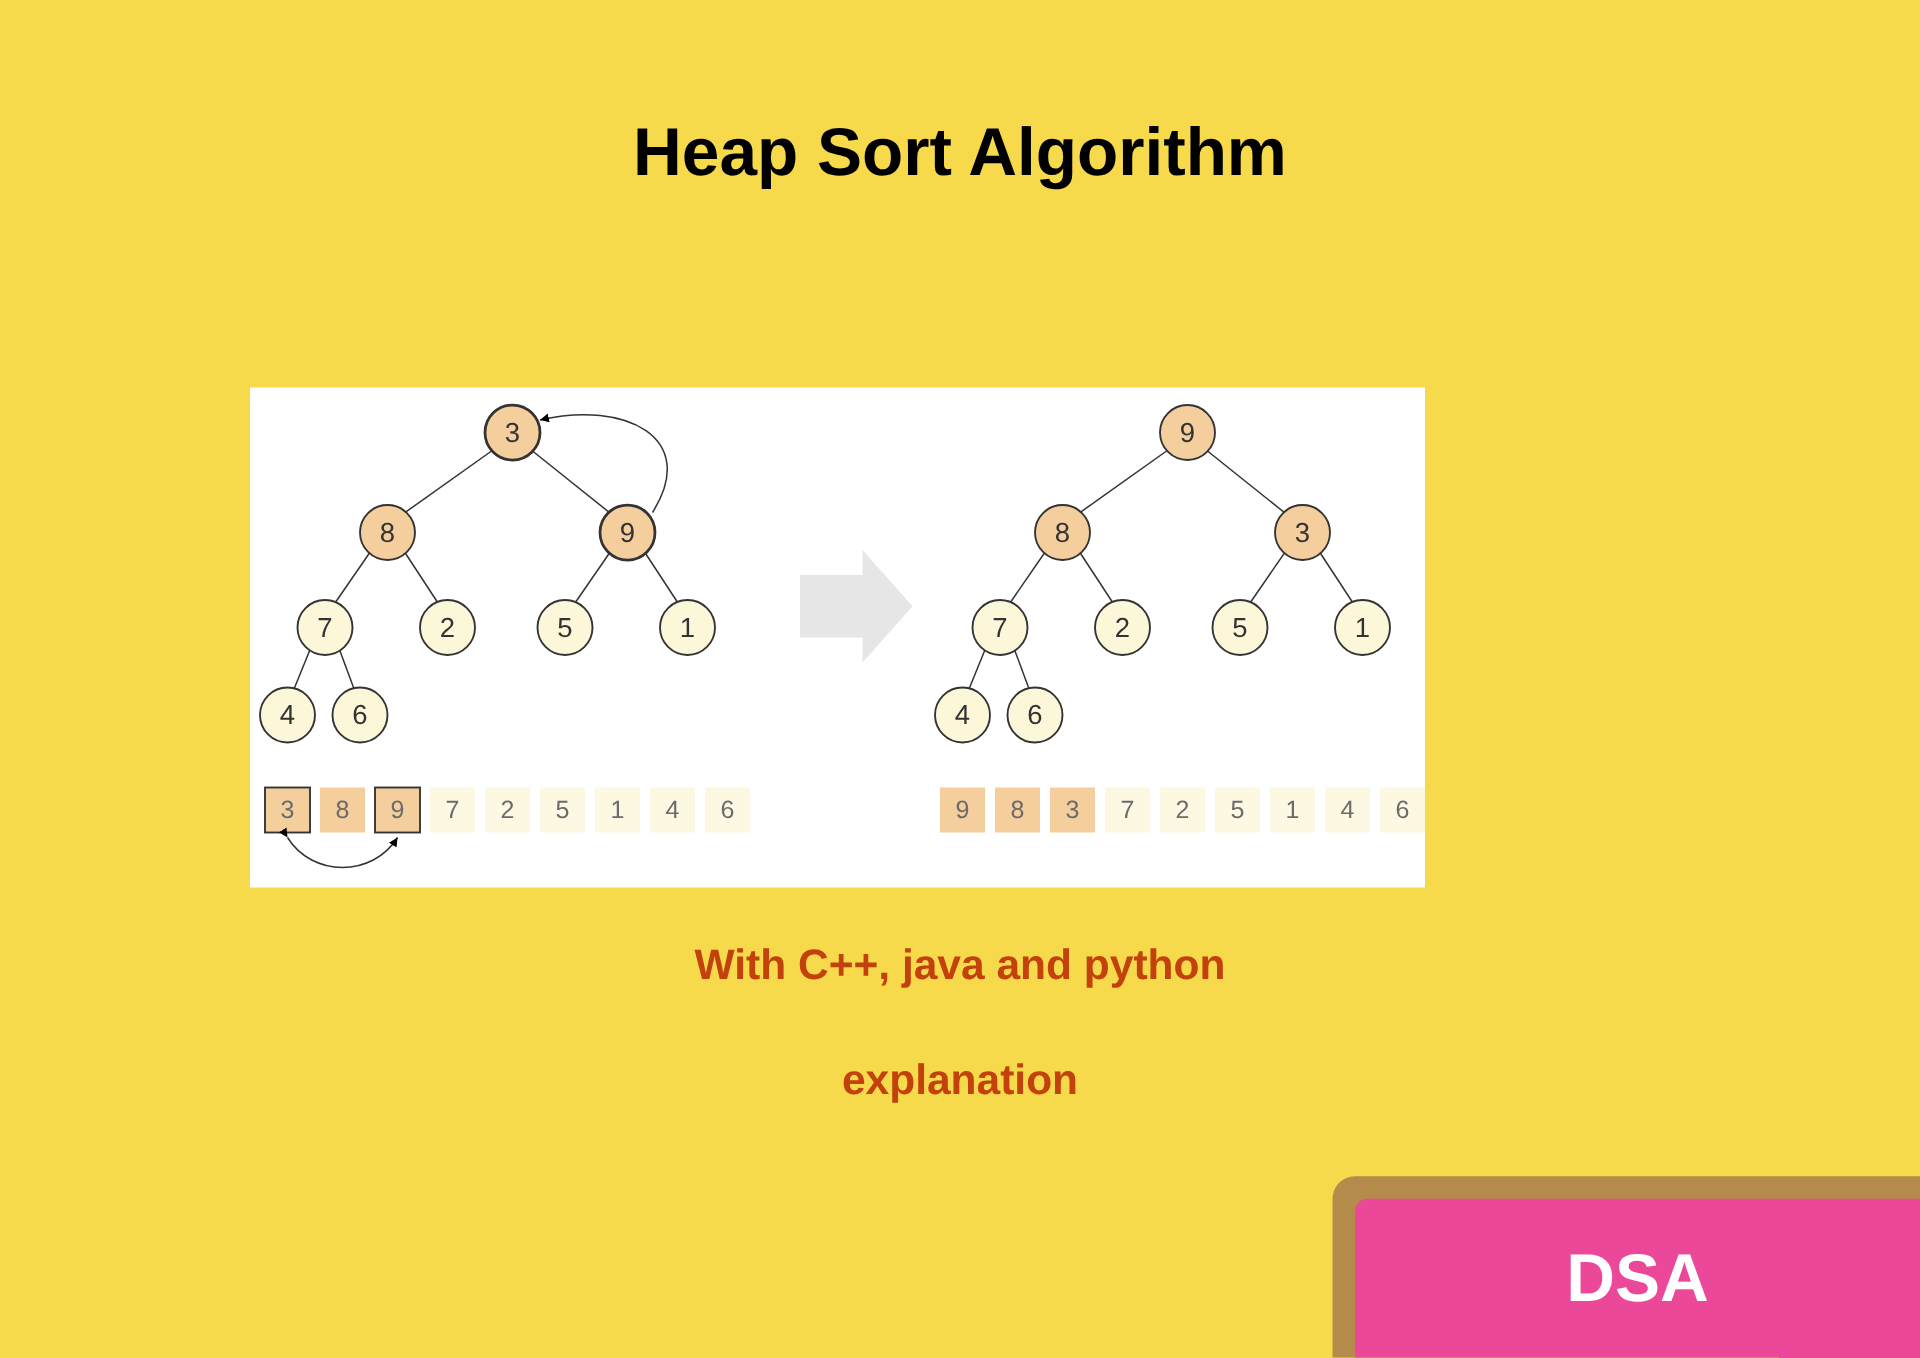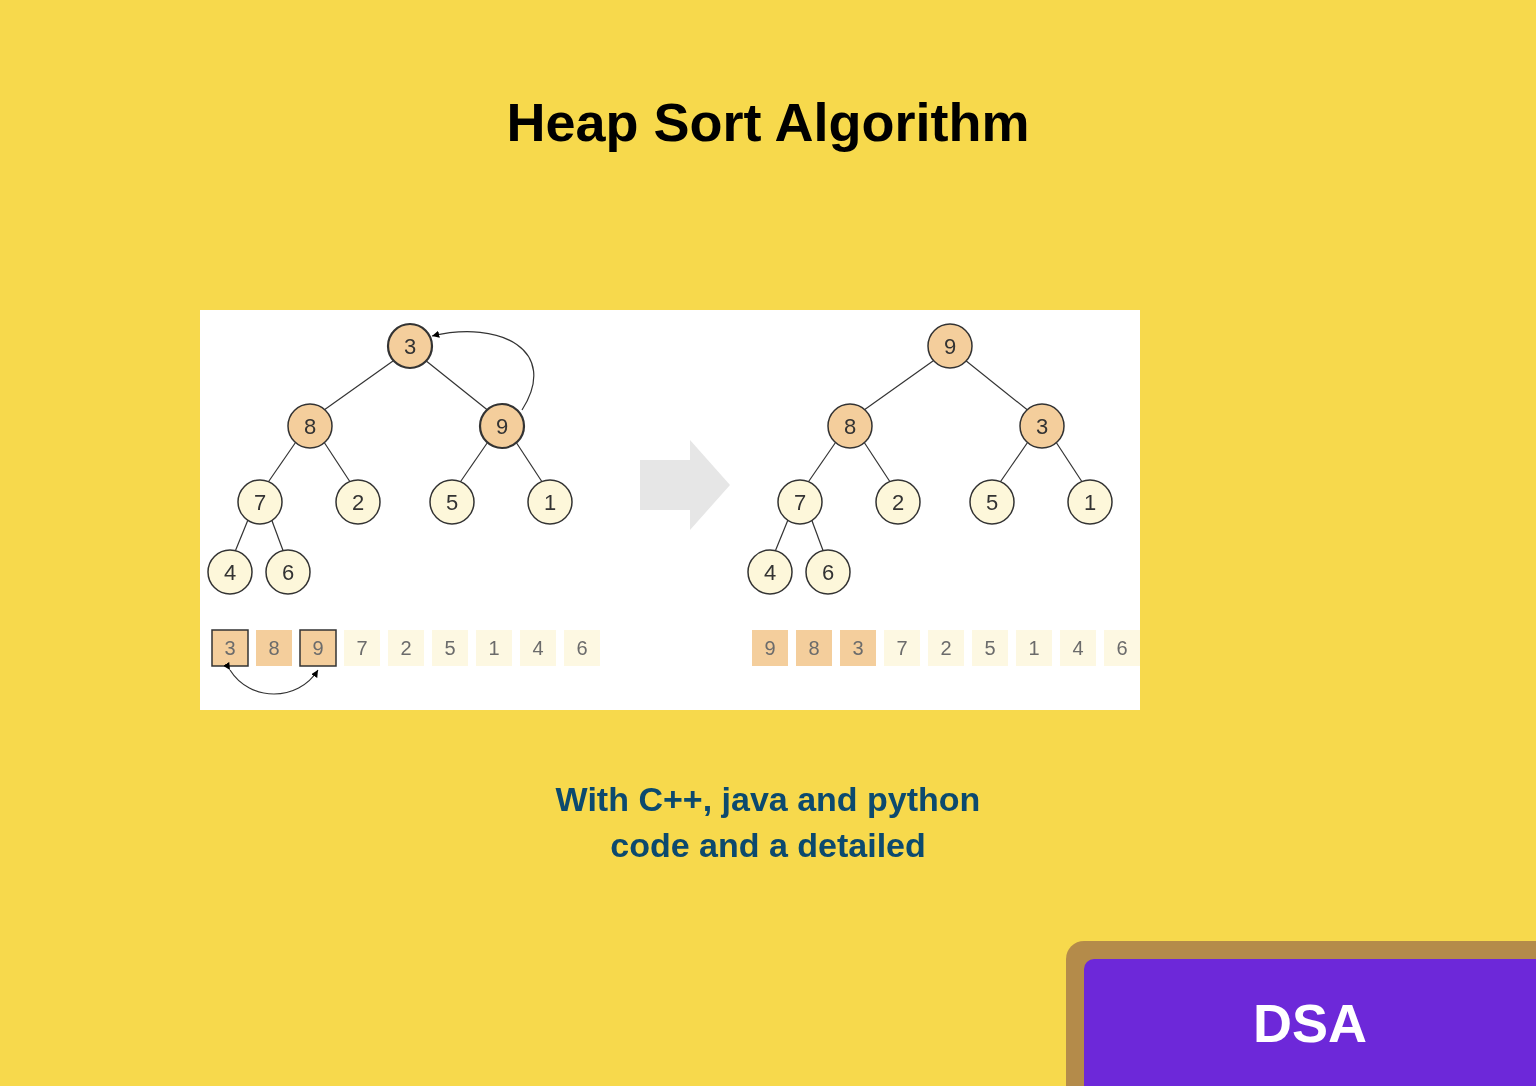--- a/index.html
+++ b/index.html
@@ -24,46 +24,46 @@
   .diagram-panel {
     position: absolute;
     top: 310px;
     left: 200px;
     width: 940px;
     height: 400px;
     background: #fff;
   }
   .subtitle {
     position: absolute;
-    top: 777px;
+    top: 750px;
     left: 0;
     width: 100%;
     text-align: center;
     font-size: 34px;
     font-weight: 800;
-    color: #0c4a6e;
+    color: #c2410c;
     line-height: 1.35;
   }
   .board {
     position: absolute;
     bottom: 0;
     right: 0;
     width: 470px;
     height: 145px;
   }
   .board-frame {
     position: absolute;
     top: 0; left: 0; right: 0; bottom: 0;
     background: #b48b4a;
     border-radius: 18px 0 0 0;
   }
   .board-inner {
     position: absolute;
     top: 18px; left: 18px; right: 0; bottom: 0;
-    background: #6d28d9;
+    background: #ec4899;
     border-radius: 10px 0 0 0;
     display: flex;
     align-items: center;
     justify-content: center;
   }
   .board-text {
     color: #fff;
     font-size: 54px;
     font-weight: 900;
   }
@@ -220,21 +220,22 @@
         <text class="cell-text" x="294" y="338">1</text>
         <text class="cell-text" x="338" y="338">4</text>
         <text class="cell-text" x="382" y="338">6</text>
       </g>
     </g>
   </svg>
 </div>
 
 <div class="subtitle">
   <span>With C++, java and python</span><br>
-  <span>code and a detailed</span><br>
+  <br>
+  <span>explanation</span>
 </div>
 
 <div class="board">
   <div class="board-frame"></div>
   <div class="board-inner">
     <span class="board-text">DSA</span>
   </div>
 </div>
 
 </body></html>

